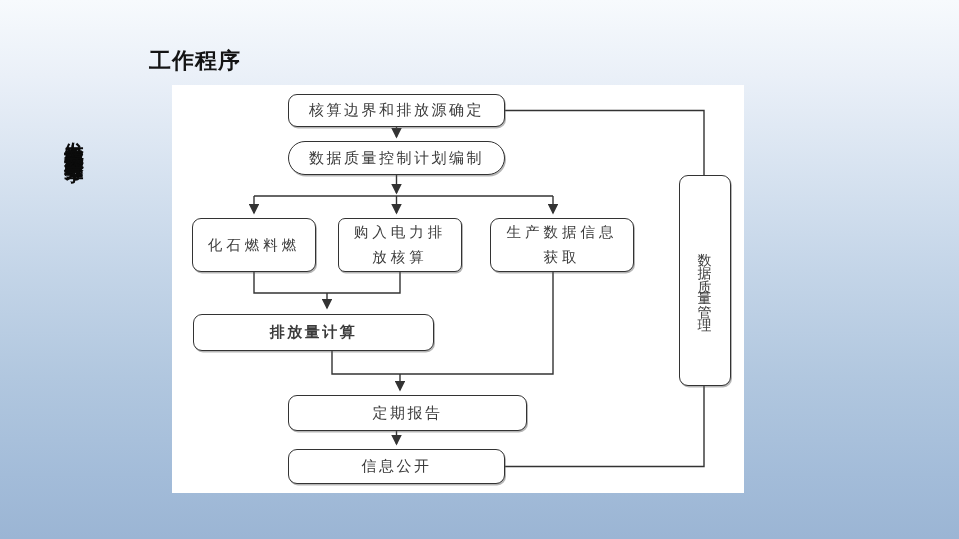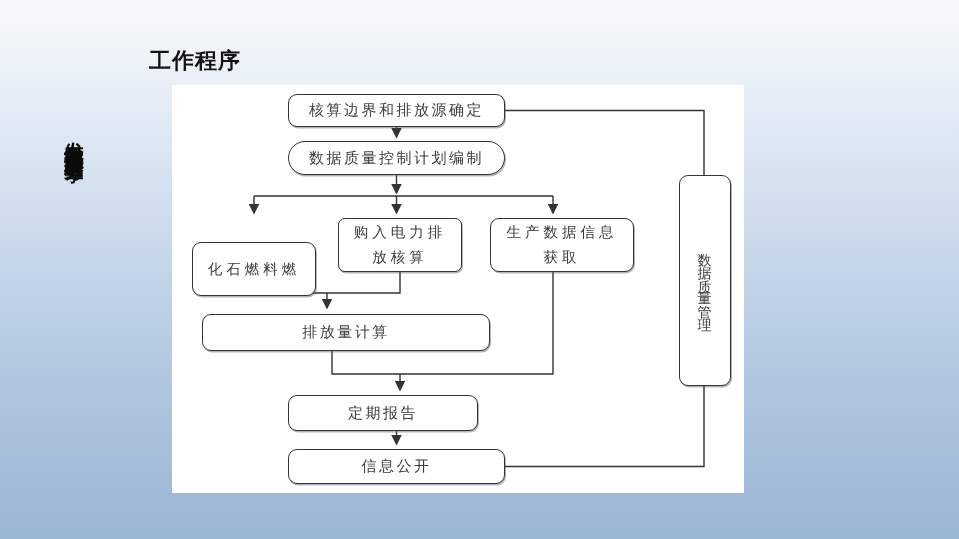--- a/index.html
+++ b/index.html
@@ -30,25 +30,25 @@
     box-shadow:1px 1.5px 0 rgba(90,90,90,0.45);
     display:flex;flex-direction:column;align-items:center;justify-content:center;
     text-align:center;color:#3b3b3b;
     font-family:"DejaVu Serif","Liberation Serif",serif;
     box-sizing:border-box;
   }
   .one-line{font-size:15px;letter-spacing:2.5px;}
   .two-line{font-size:14.5px;letter-spacing:4px;line-height:25px;}
   .box1{left:116px;top:9px;width:217px;height:33px;}
   .box2{left:116px;top:56px;width:217px;height:34px;border-radius:17px;}
-  .box3{left:20px;top:133px;width:124px;height:54px;margin-top:24px;}
+  .box3{left:20px;top:133px;width:124px;height:54px;}
   .box4{left:166px;top:133px;width:124px;height:54px;border-radius:7px;}
   .box5{left:318px;top:133px;width:144px;height:54px;}
-  .box6{left:30px;top:229px;width:288px;height:37px;}
-  .box7{left:116px;top:310px;width:190px;height:36px;}
+  .box6{left:21px;top:229px;width:241px;height:37px;font-weight:bold;}
+  .box7{left:116px;top:310px;width:239px;height:36px;}
   .box8{left:116px;top:364px;width:217px;height:35px;}
   .boxR{left:507px;top:90px;width:52px;height:211px;}
   .v-label{
     writing-mode:vertical-rl;text-orientation:upright;
     font-size:14px;letter-spacing:13px;color:#3b3b3b;
     font-family:"DejaVu Serif","Liberation Serif",serif;
   }
 </style>
 </head>
 <body>

